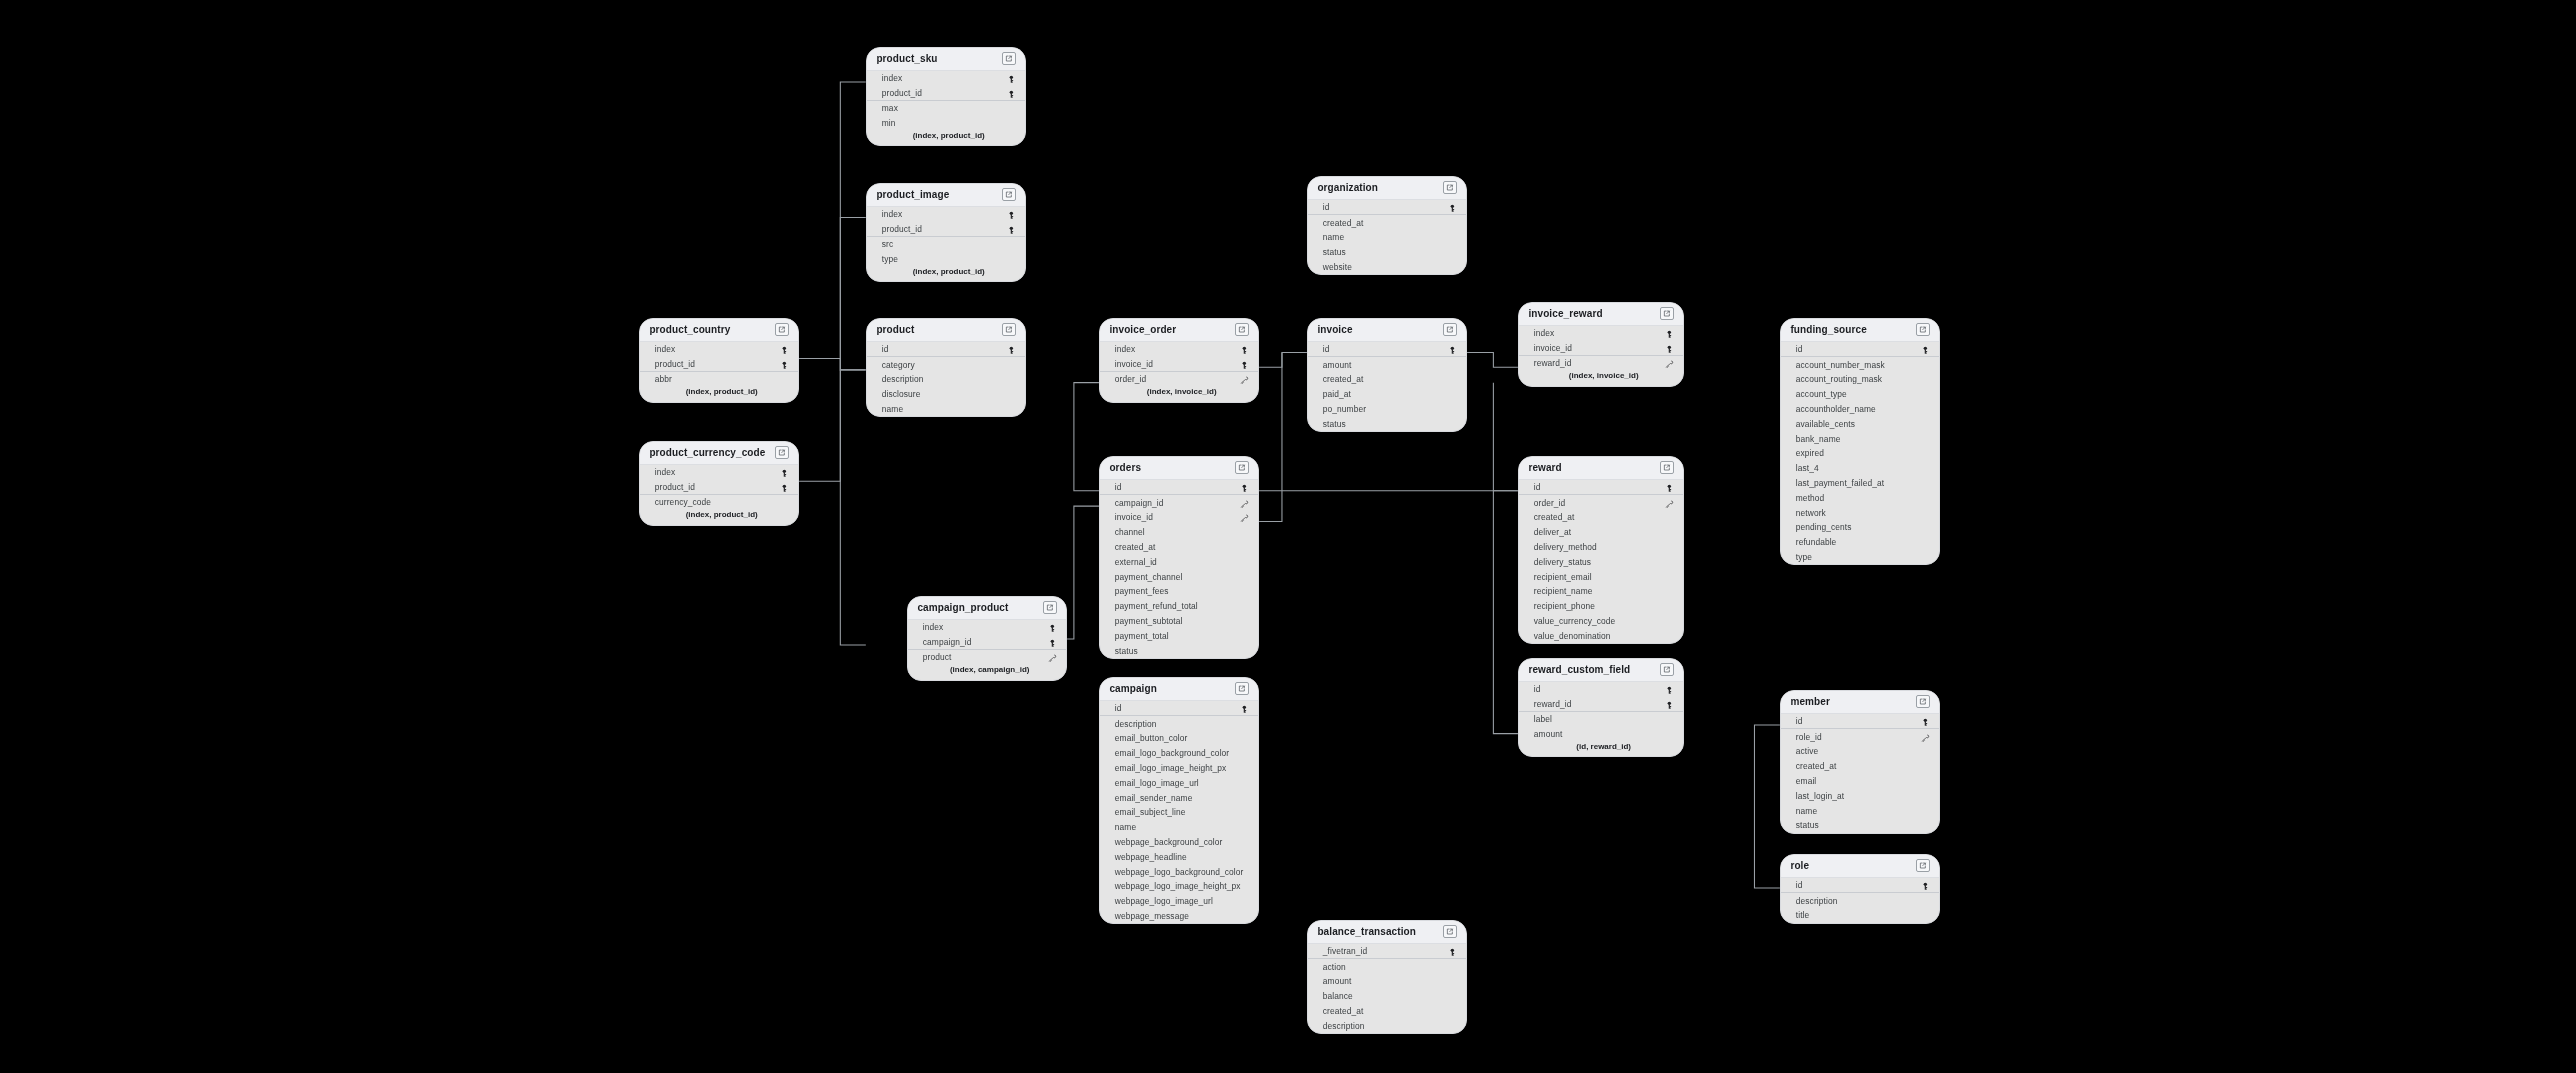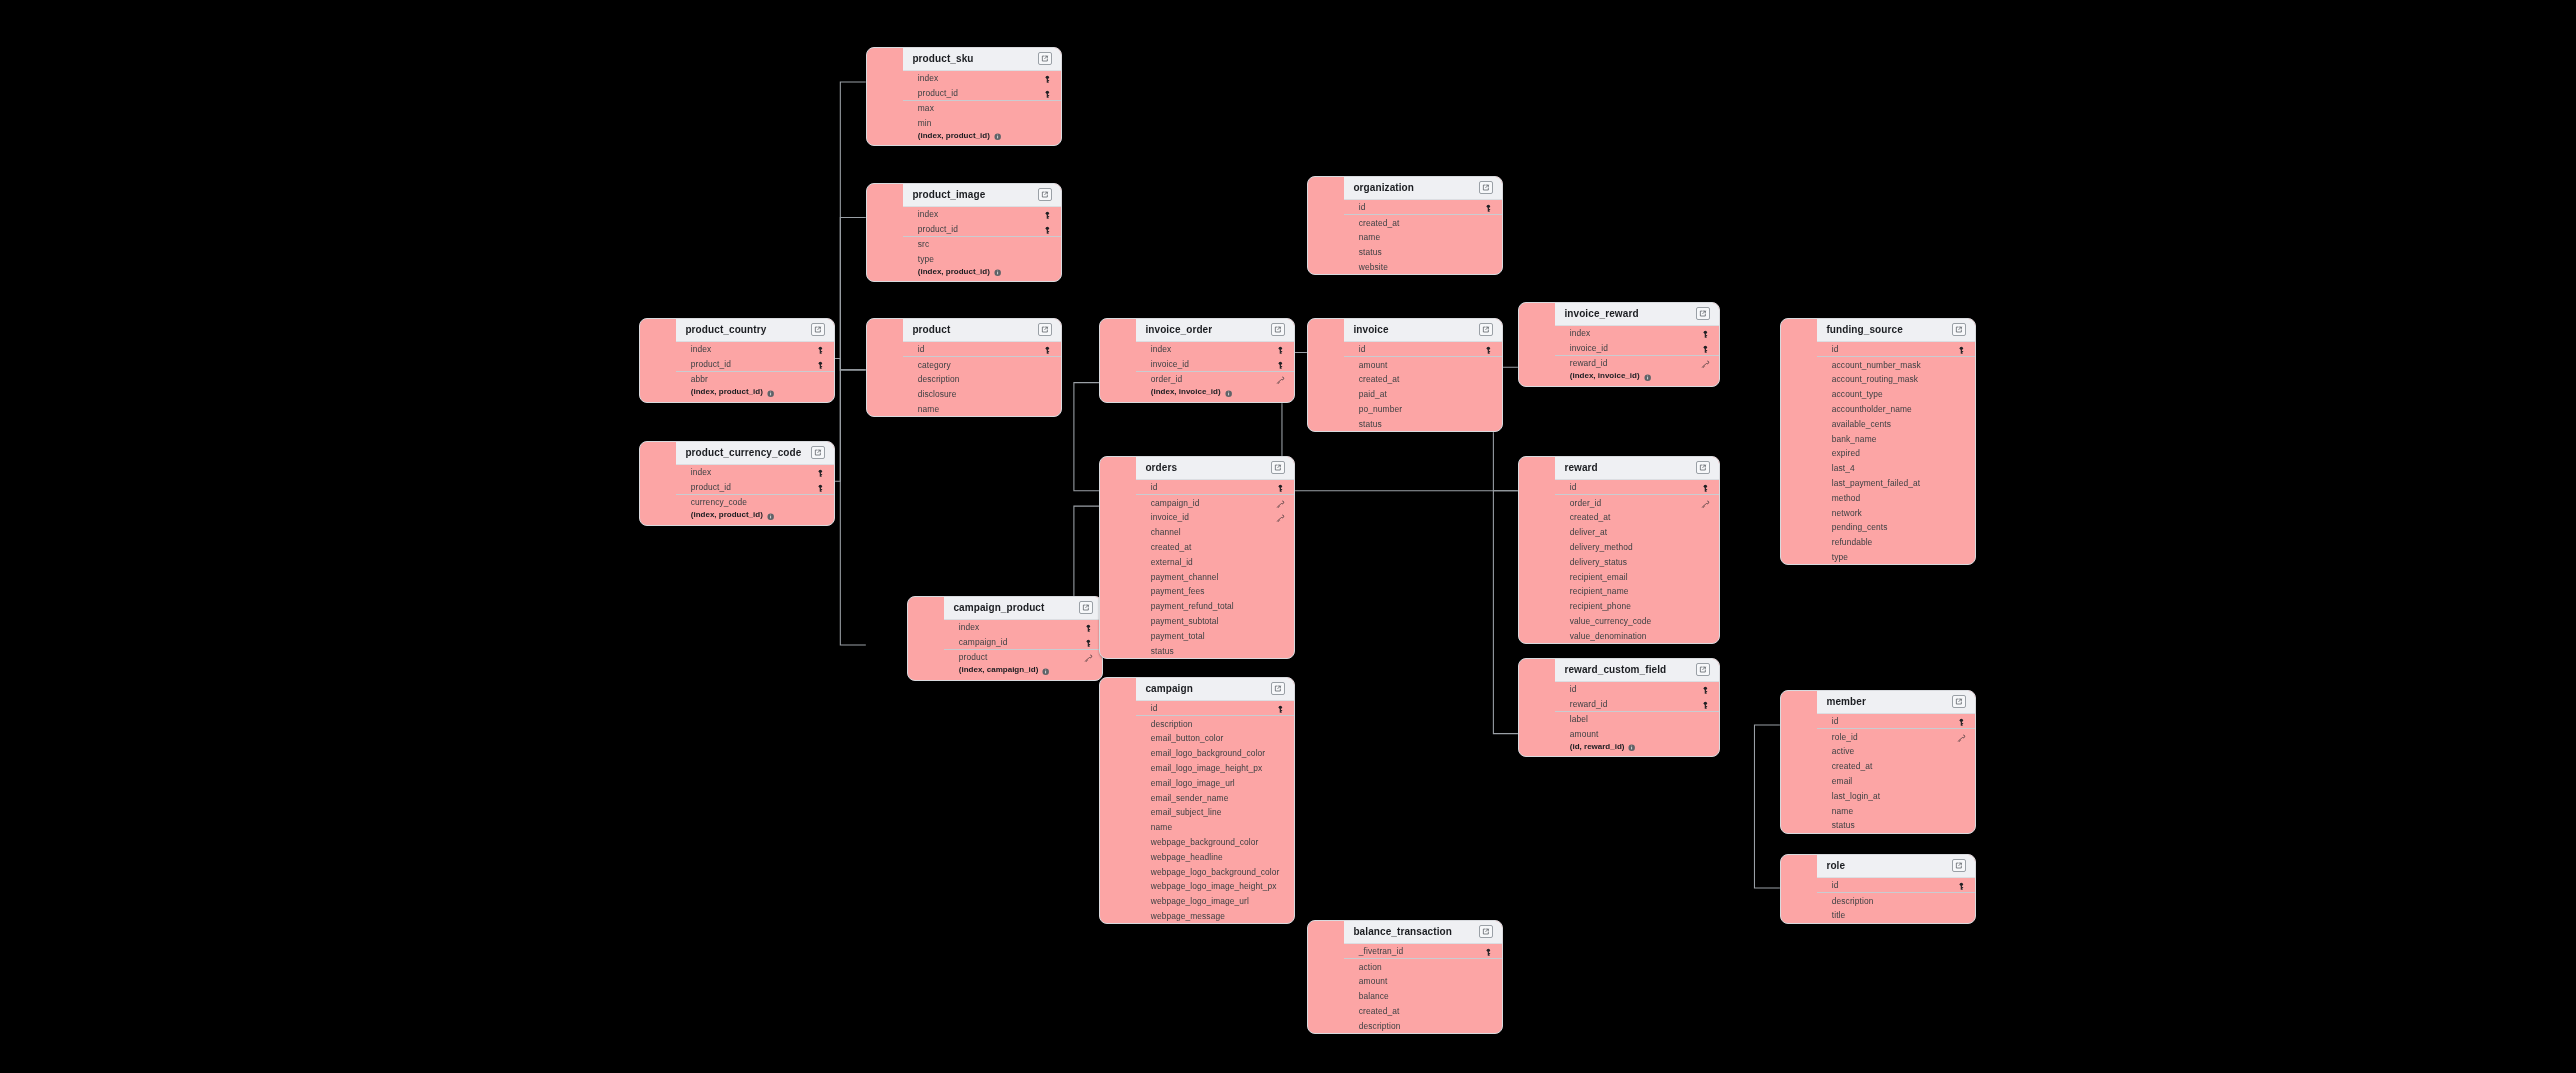--- a/index.html
+++ b/index.html
@@ -1,33 +1,33 @@
 <!DOCTYPE html>
 <html style="font-size:10.7px"><head>
 <meta charset="utf-8">
 <style>
   html,body{margin:0;padding:0;background:#000;}
   body{width:2576px;height:1074px;position:relative;overflow:hidden;
        font-family:"Liberation Sans","DejaVu Sans",sans-serif;}
   #canvas{position:absolute;inset:0;}
   svg#edges{position:absolute;left:0;top:0;width:2576px;height:1074px;pointer-events:none;}
-  .table-card{position:absolute;background:#fca5a5;border:0.7px solid #d8dade;border-radius:8px;
-    box-shadow:0 0.7px 2px rgba(0,0,0,.35);overflow:hidden;padding-left:36px;}
+  .table-card{position:absolute;background:#e5e5e5;border:0.7px solid #d8dade;border-radius:14px;
+    box-shadow:0 0.7px 2px rgba(0,0,0,.35);overflow:hidden;}
   .tbl-header{display:flex;align-items:center;justify-content:space-between;
     background:#eff0f3;border-bottom:0.7px solid #dcdee2;padding:0 9.4px;height:21.5px;}
   .tbl-title{font-size:10px;font-weight:700;color:#1b1d21;letter-spacing:0.1px;white-space:nowrap;}
   .ext-icon{width:11.4px;height:11.4px;border:0.7px solid #9aa0a6;border-radius:2px;
     display:flex;align-items:center;justify-content:center;background:#f7f8fa;flex:0 0 auto;}
   .ext-icon svg{display:block;}
   .tbl-body{padding:0;}
   .pk-group{border-bottom:0.7px solid #c9ccd1;}
   .col-row{display:flex;align-items:center;justify-content:space-between;
     height:14.8px;padding:0 9.4px 0 14.8px;}
   .col-name{font-size:8.4px;color:#3c4043;white-space:nowrap;letter-spacing:0.1px;}
-  .idx-row{display:flex;height:14.8px;padding:0 9.4px 0 14.8px;gap:4px;}
+  .idx-row{display:flex;align-items:center;height:14.8px;padding:0 9.4px 0 14.8px;gap:4px;flex-direction:column;}
   .idx-name{font-size:8px;color:#1b1d21;font-weight:700;white-space:nowrap;}
   .key-ico{width:8.7px;height:8.7px;flex:0 0 auto;}
   .info-ico{width:7.4px;height:7.4px;flex:0 0 auto;}
 </style>
 </head>
 <body>
 
 <div id="canvas">
   <svg id="edges" viewBox="0 0 3838 1600" width="2576" height="1074">
       <path d="M 1290 551 L 1252 551 L 1252 122 L 1290 122" fill="none" stroke="#9aa0a6" stroke-width="1.6"></path>

